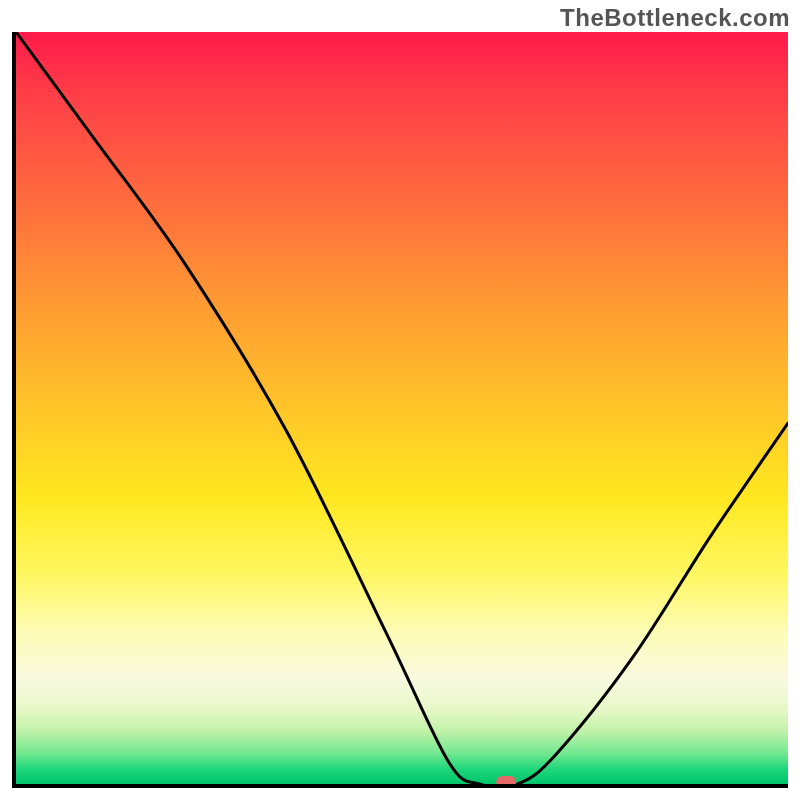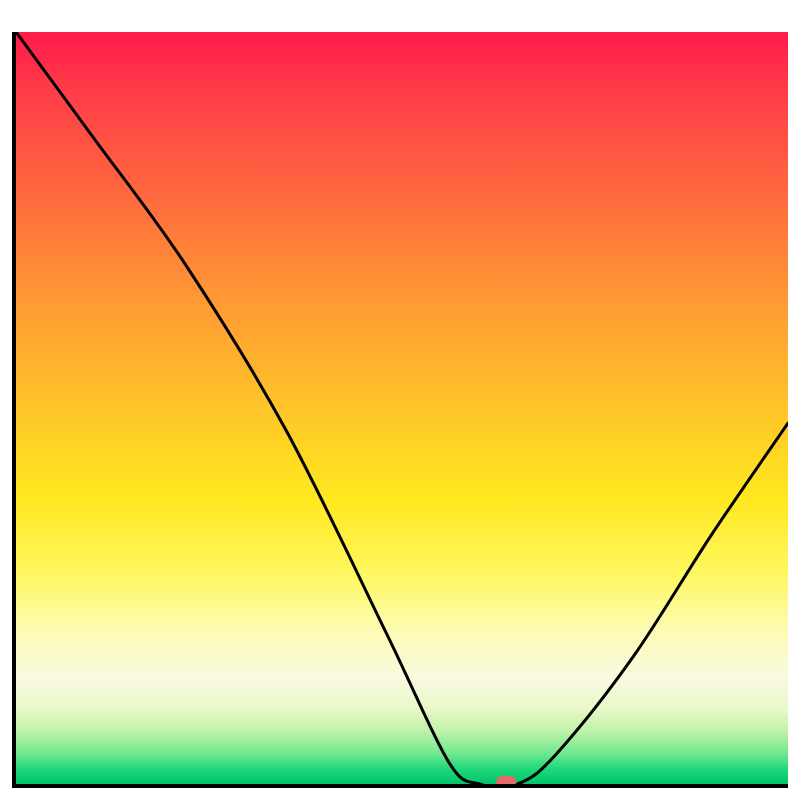--- a/index.html
+++ b/index.html
@@ -74,20 +74,21 @@
   }
   .marker {
     fill: #e56a6a;
     stroke: none;
   }
 </style>
 </head>
 <body>
 
 <div class="chart-frame">
+  <div class="attribution">TheBottleneck.com</div>
 
   <div class="plot-area">
     <div class="gradient-bg"></div>
     <svg class="curve-svg" viewBox="0 0 772 752" preserveAspectRatio="none">
       <path class="curve-path" d="M 0,0 C 12.866666666666667,17.546666666666663 48.89333333333333,66.42666666666665 77.2,105.27999999999997 C 105.50666666666667,144.1333333333333 137.67333333333335,184.24 169.84,233.12 C 202.00666666666666,282 236.74666666666667,337.14666666666665 270.2,398.56 C 303.6533333333333,459.97333333333336 343.53999999999996,546.4533333333334 370.56,601.6 C 397.58000000000004,656.7466666666667 416.88000000000005,704.3733333333334 432.32000000000005,729.44 C 447.76000000000005,754.5066666666667 451.62,748.24 463.2,752 C 474.78,755.76 488.93333333333334,757.0133333333333 501.8,752 C 514.6666666666666,746.9866666666667 521.1,743.2266666666667 540.4,721.92 C 559.6999999999999,700.6133333333332 591.8666666666667,660.5066666666667 617.6,624.16 C 643.3333333333334,587.8133333333333 669.0666666666667,542.6933333333333 694.8000000000001,503.84 C 720.5333333333334,464.9866666666667 759.1333333333333,409.84000000000003 772,391.04"></path>
       <rect class="marker" x="480.2" y="744.0" width="20" height="12" rx="6" ry="6"></rect>
     </svg>
   </div>
 </div>
 

